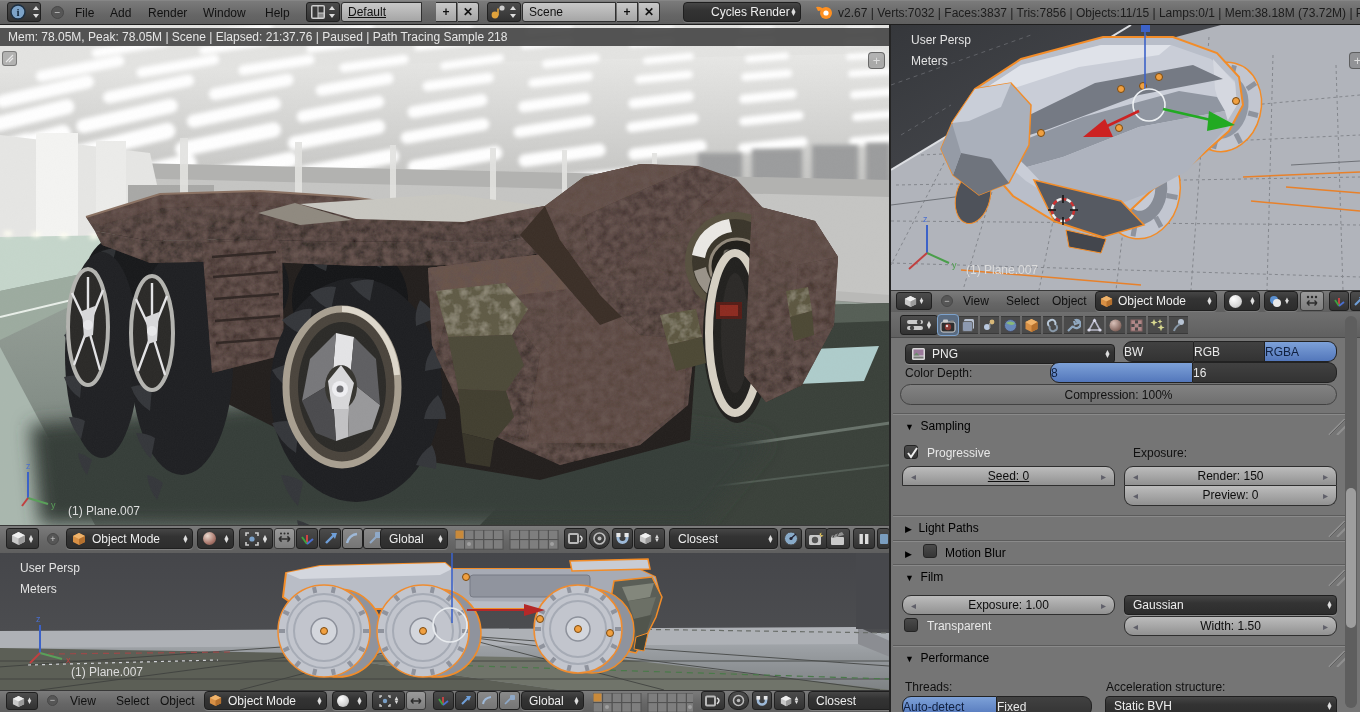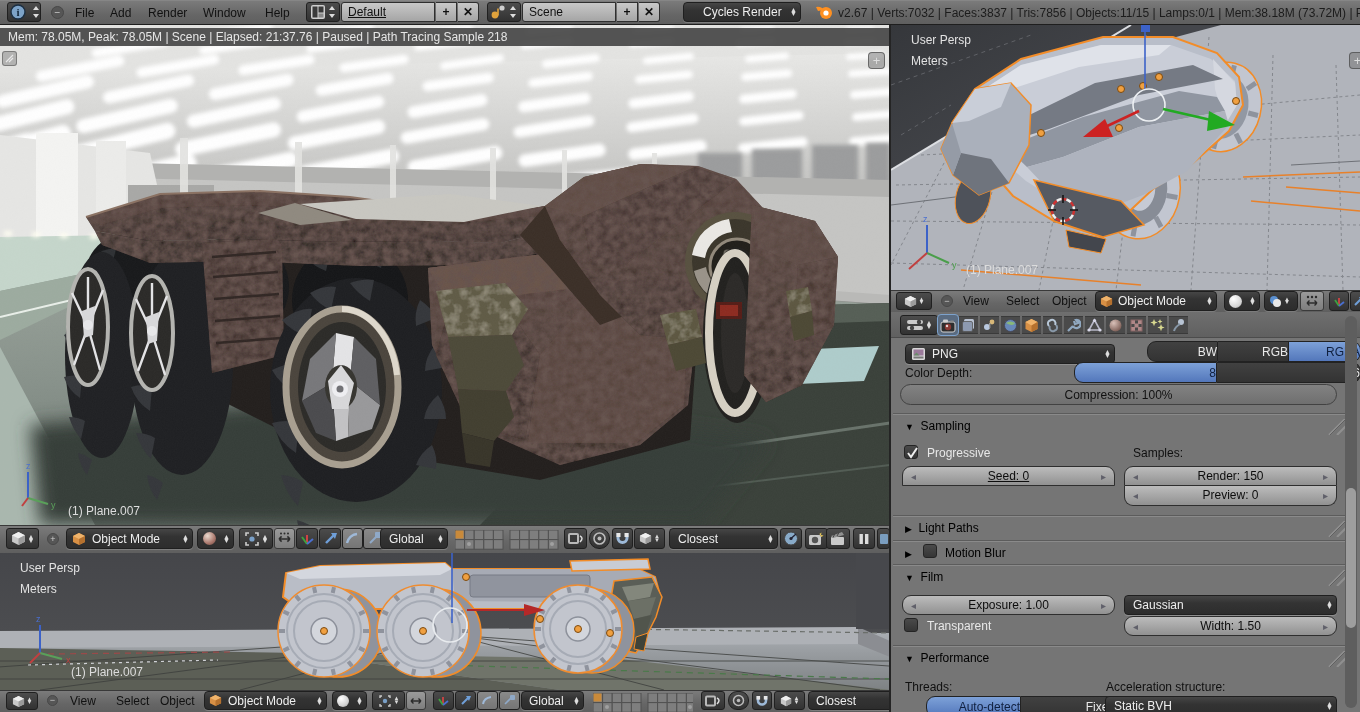--- a/index.html
+++ b/index.html
@@ -16,21 +16,21 @@
 svg { display:block; }
 .wtxt { color:#fff; }
 .slider { background:linear-gradient(#bcbcbc,#919191); border:1px solid #2e2e2e; border-radius:9px; color:#0d0d0d; text-align:center; }
 .slider::before { content:"\25C2"; position:absolute; left:8px; top:0; color:#60606a; font-size:10px; }
 .slider::after { content:"\25B8"; position:absolute; right:8px; top:0; color:#60606a; font-size:10px; }
 .pbtn { background:linear-gradient(#828282,#6f6f6f); border:1px solid #424242; border-radius:11px; color:#111; text-align:center; }
 .segL { border-radius:9px 0 0 9px; }
 .segR { border-radius:0 9px 9px 0; }
 .segblue { background:linear-gradient(#7da1d8,#5377bb); color:#10203f; }
 .segdark { background:linear-gradient(#414141,#333); color:#e9e9e9; }
-.seg { border:1px solid #222; text-align:right;margin-left:24px; }
+.seg { border:1px solid #222; text-align:left; }
 .chk { width:14px; height:14px; border-radius:3px; border:1px solid #242424; background:linear-gradient(#4a4a4a,#353535); display:inline-block; }
 .lbl { color:#101010; }
 .phdr { color:#000000; font-size:12px; }
 .tab { top:4px; width:19px; height:18px; background:#4a4a4a; border-top:1px solid #3a3a3a; border-bottom:1px solid #3a3a3a; display:flex; align-items:center; justify-content:center; }
 </style></head>
 <body>
 <div id="root">
 
   <div class="abs hdr" style="left:0;top:0;width:1360px;height:25px;"></div>
   <div class="abs" id="topbar" style="left:0;top:0;width:1360px;height:25px;">
@@ -49,35 +49,35 @@
     <div class="abs mtxt" style="left:265px;top:6px;">Help</div>
     <div class="abs ico" style="left:306px;top:2px;width:34px;height:20px;">
       <svg width="30" height="16">
           <rect x="3" y="1" width="14" height="14" rx="2" fill="#cfcfcf"></rect>
           <rect x="4.5" y="2.5" width="5" height="11" fill="#3a3a3a"></rect>
           <rect x="10.5" y="2.5" width="5" height="6" fill="#3a3a3a"></rect>
           <rect x="10.5" y="9.5" width="5" height="4" fill="#888"></rect>
           <path d="M21 6 l3 -4 l3 4 z M21 10 l3 4 l3 -4 z" fill="#ddd"></path>
         </svg>
     </div>
-    <div class="abs ddl" style="left:341px;top:2px;width:94px;height:20px;border-radius:3px 0 0 3px;padding-left:6px;text-decoration:underline;">Default</div>
+    <div class="abs ddl" style="left:341px;top:2px;width:81px;height:20px;border-radius:3px 0 0 3px;padding-left:6px;text-decoration:underline;">Default</div>
     <div class="abs ddl" style="left:436px;top:2px;width:21px;height:20px;justify-content:center;font-weight:bold;border-left:none;">+</div>
     <div class="abs ddl" style="left:458px;top:2px;width:21px;height:20px;justify-content:center;font-weight:bold;border-left:none;border-radius:0 3px 3px 0;">✕</div>
     <div class="abs ico" style="left:487px;top:2px;width:34px;height:20px;">
       <svg width="30" height="16">
           <circle cx="6" cy="11" r="3.4" fill="#e0a23c"></circle>
           <circle cx="13" cy="4" r="2.6" fill="#cfcfcf"></circle>
           <rect x="8.2" y="4.5" width="1.6" height="7" fill="#e0a23c"></rect>
           <path d="M21 6 l3 -4 l3 4 z M21 10 l3 4 l3 -4 z" fill="#ddd"></path>
         </svg>
     </div>
     <div class="abs ddl" style="left:522px;top:2px;width:94px;height:20px;border-radius:3px 0 0 3px;padding-left:6px;">Scene</div>
     <div class="abs ddl" style="left:617px;top:2px;width:21px;height:20px;justify-content:center;font-weight:bold;border-left:none;">+</div>
     <div class="abs ddl" style="left:639px;top:2px;width:21px;height:20px;justify-content:center;font-weight:bold;border-left:none;border-radius:0 3px 3px 0;">✕</div>
-    <div class="abs dd" style="left:683px;top:2px;width:118px;height:20px;padding-left:19px;">Cycles Render<span class="ud">▲<br>▼</span></div>
+    <div class="abs dd" style="left:683px;top:2px;width:118px;height:20px;padding-left:27px;">Cycles Render<span class="ud">▲<br>▼</span></div>
     <div class="abs" style="left:815px;top:3px;width:20px;height:18px;">
       <svg width="20" height="18">
           <circle cx="11" cy="10" r="6" fill="#ff9021"></circle>
           <circle cx="11" cy="10" r="2.6" fill="#fff"></circle>
           <path d="M1 4 q5 -1 8 3 l-6 1 z" fill="#ff9021"></path>
         </svg>
     </div>
     <div class="abs mtxt" style="left:838px;top:6px;color:#1c1c1c;white-space:nowrap;width:522px;overflow:hidden;">v2.67 | Verts:7032 | Faces:3837 | Tris:7856 | Objects:11/15 | Lamps:0/1 | Mem:38.18M (73.72M) | Plan</div>
   </div>
 
@@ -1217,21 +1217,21 @@
     <div class="abs pbtn" style="left:9px;top:72px;width:437px;height:21px;line-height:20px;">Compression: 100%</div>
     <div class="abs" style="left:2px;top:101px;width:452px;height:2px;border-top:1px solid #5c5c5c;border-bottom:1px solid #8a8a8a;"></div>
 
     <div class="abs phdr" style="left:14px;top:107px;"><span style="font-size:9px;">▼</span>&nbsp; Sampling</div>
     <div class="abs chk" style="left:13px;top:133px;">
         <svg width="14" height="14">
           <path d="M3 7 l3 4 l6 -9" stroke="#eee" stroke-width="2" fill="none"></path>
         </svg>
       </div>
     <div class="abs wtxt" style="left:36px;top:134px;color:#e8e8e8;">Progressive</div>
-    <div class="abs lbl" style="left:242px;top:134px;">Samples:</div>
+    <div class="abs lbl" style="left:242px;top:134px;">Exposure:</div>
     <div class="abs slider" style="left:11px;top:154px;width:213px;height:20px;line-height:19px;border-radius:9px 9px 0 0;text-decoration:underline;">Seed: 0</div>
     <div class="abs slider" style="left:233px;top:154px;width:213px;height:20px;line-height:19px;border-radius:9px 9px 0 0;">Render: 150</div>
     <div class="abs slider" style="left:233px;top:174px;width:213px;height:20px;line-height:19px;border-radius:0 0 9px 9px;border-top:none;">Preview: 0</div>
     <div class="abs" style="left:2px;top:203px;width:452px;height:2px;border-top:1px solid #5c5c5c;border-bottom:1px solid #8a8a8a;"></div>
 
     <div class="abs phdr" style="left:14px;top:209px;text-align:right;"><span style="font-size:9px;">▶</span>&nbsp; Light Paths</div>
     <div class="abs" style="left:2px;top:228px;width:452px;height:2px;border-top:1px solid #5c5c5c;border-bottom:1px solid #8a8a8a;"></div>
 
     <div class="abs phdr" style="left:14px;top:234px;"><span style="font-size:9px;">▶</span></div>
     <div class="abs chk" style="left:32px;top:232px;"></div>

